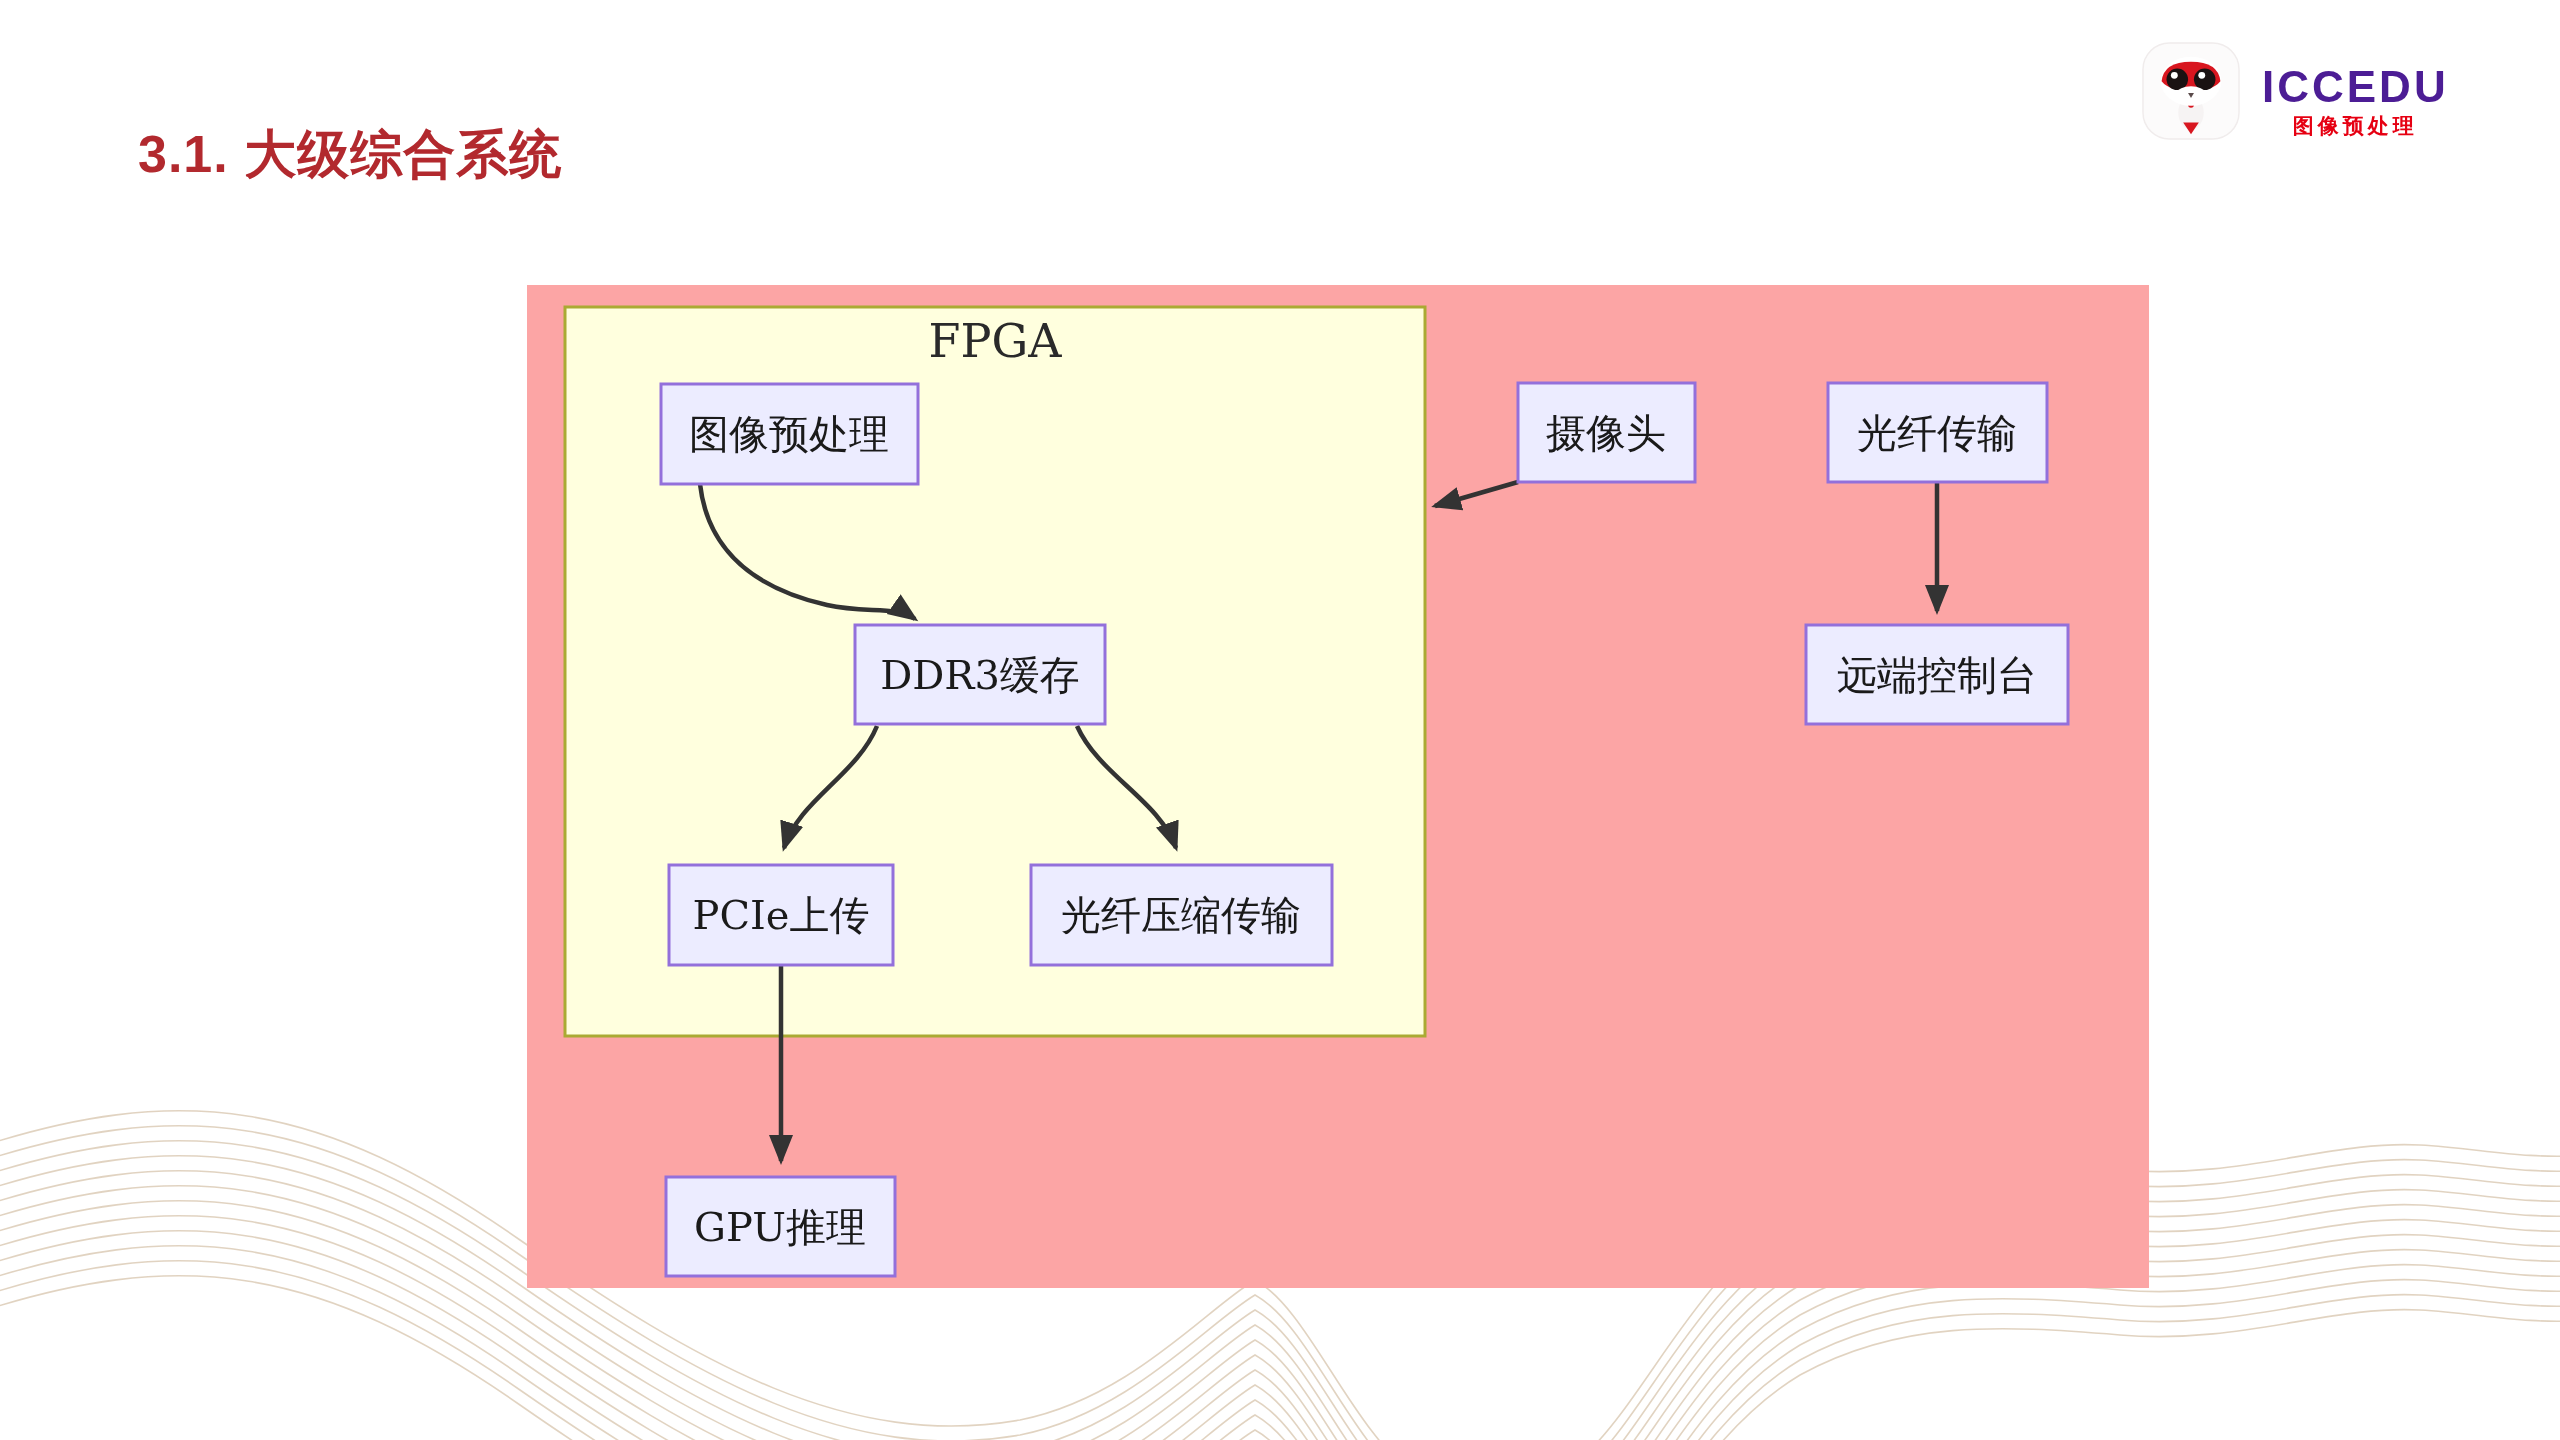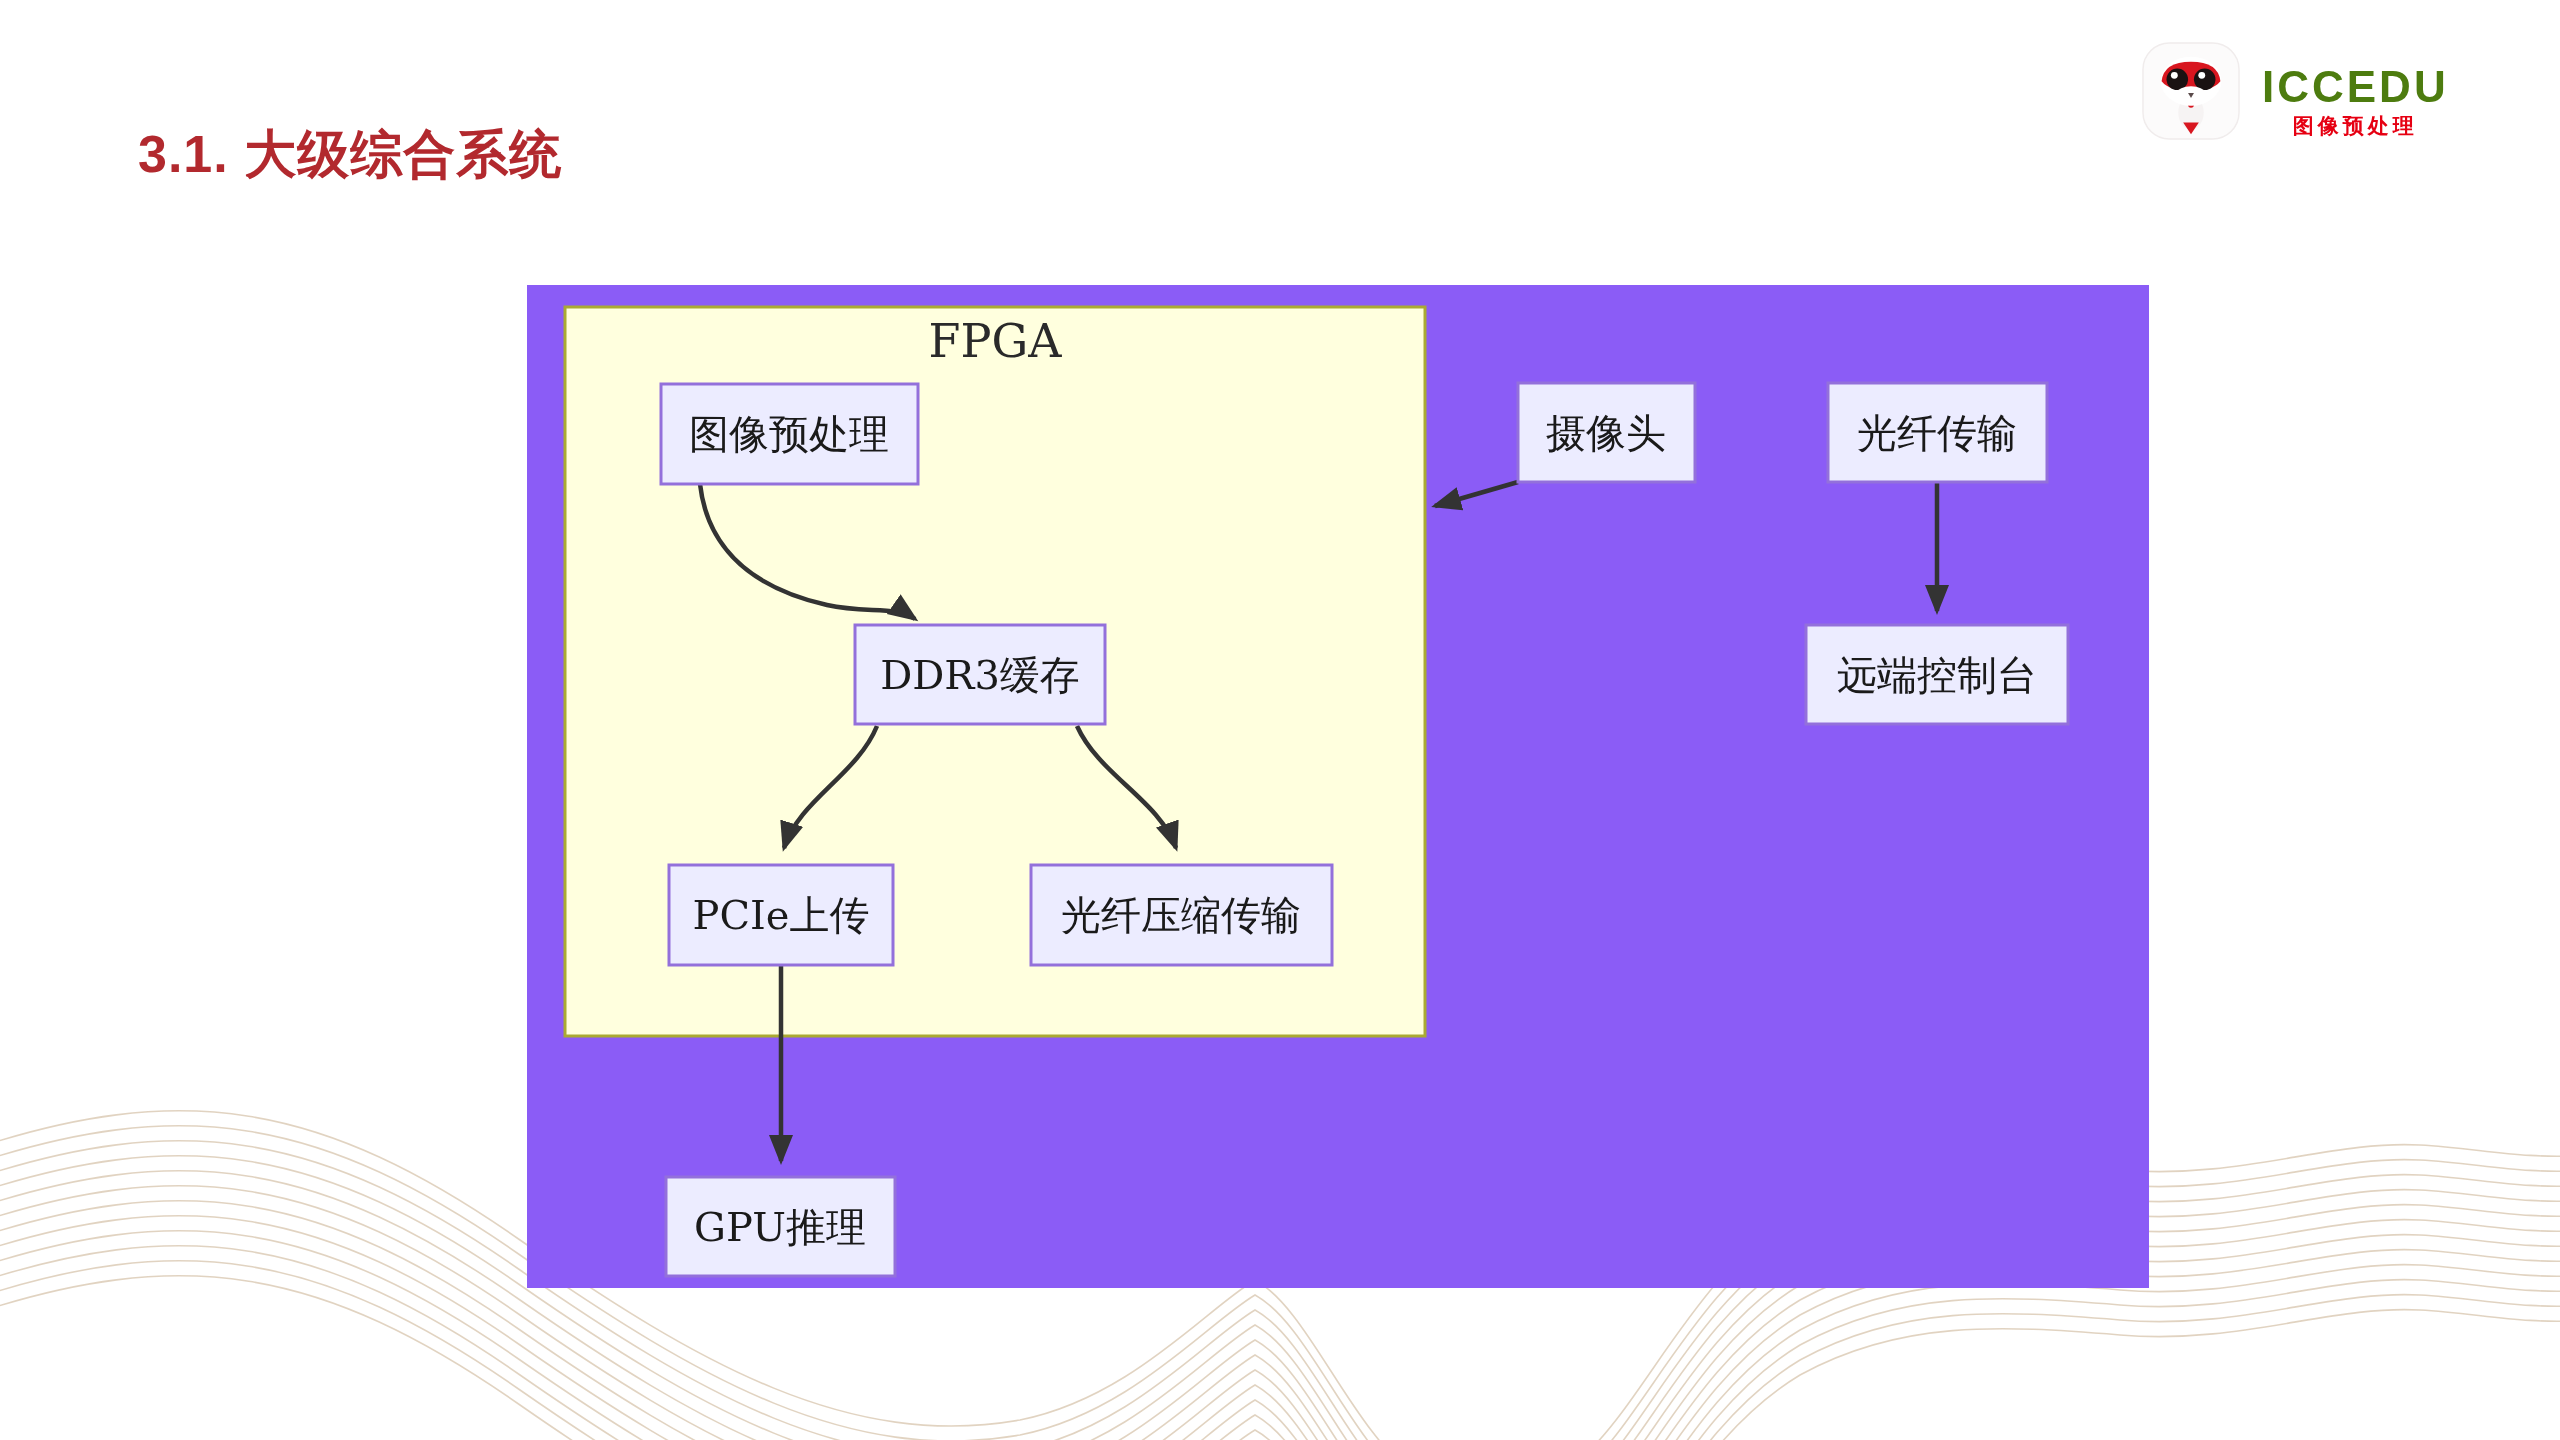--- a/index.html
+++ b/index.html
@@ -17,31 +17,31 @@
     color:#b2292e;
   }
   
   .logo{
     position:absolute;left:2142px;top:42px;
     display:flex;align-items:center;gap:22px;
   }
   .logo-text{display:flex;flex-direction:column;align-items:center;gap:6px;}
   .logo-brand{
     font-size:44px;font-weight:800;letter-spacing:3px;
-    color:#4d7c0f;line-height:1;margin-top:15px;
+    color:#4c1d95;line-height:1;margin-top:15px;
   }
   .logo-company{
     font-size:21px;font-weight:700;letter-spacing:4px;
     color:#e60012;line-height:1;
   }
   
   .diagram-panel{
     position:absolute;left:527px;top:285px;
     width:1622px;height:1003px;
-    background:#8b5cf6;
+    background:#fca5a5;
   }
   .diagram-svg{position:absolute;left:0;top:0;}
   .node-label{
     font-family:"DejaVu Serif","Liberation Serif",serif;
     font-size:40px;fill:#1a1a1a;
   }
   .cluster-label{
     font-family:"DejaVu Serif","Liberation Serif",serif;
     font-size:46px;fill:#2a2a2a;
   }

